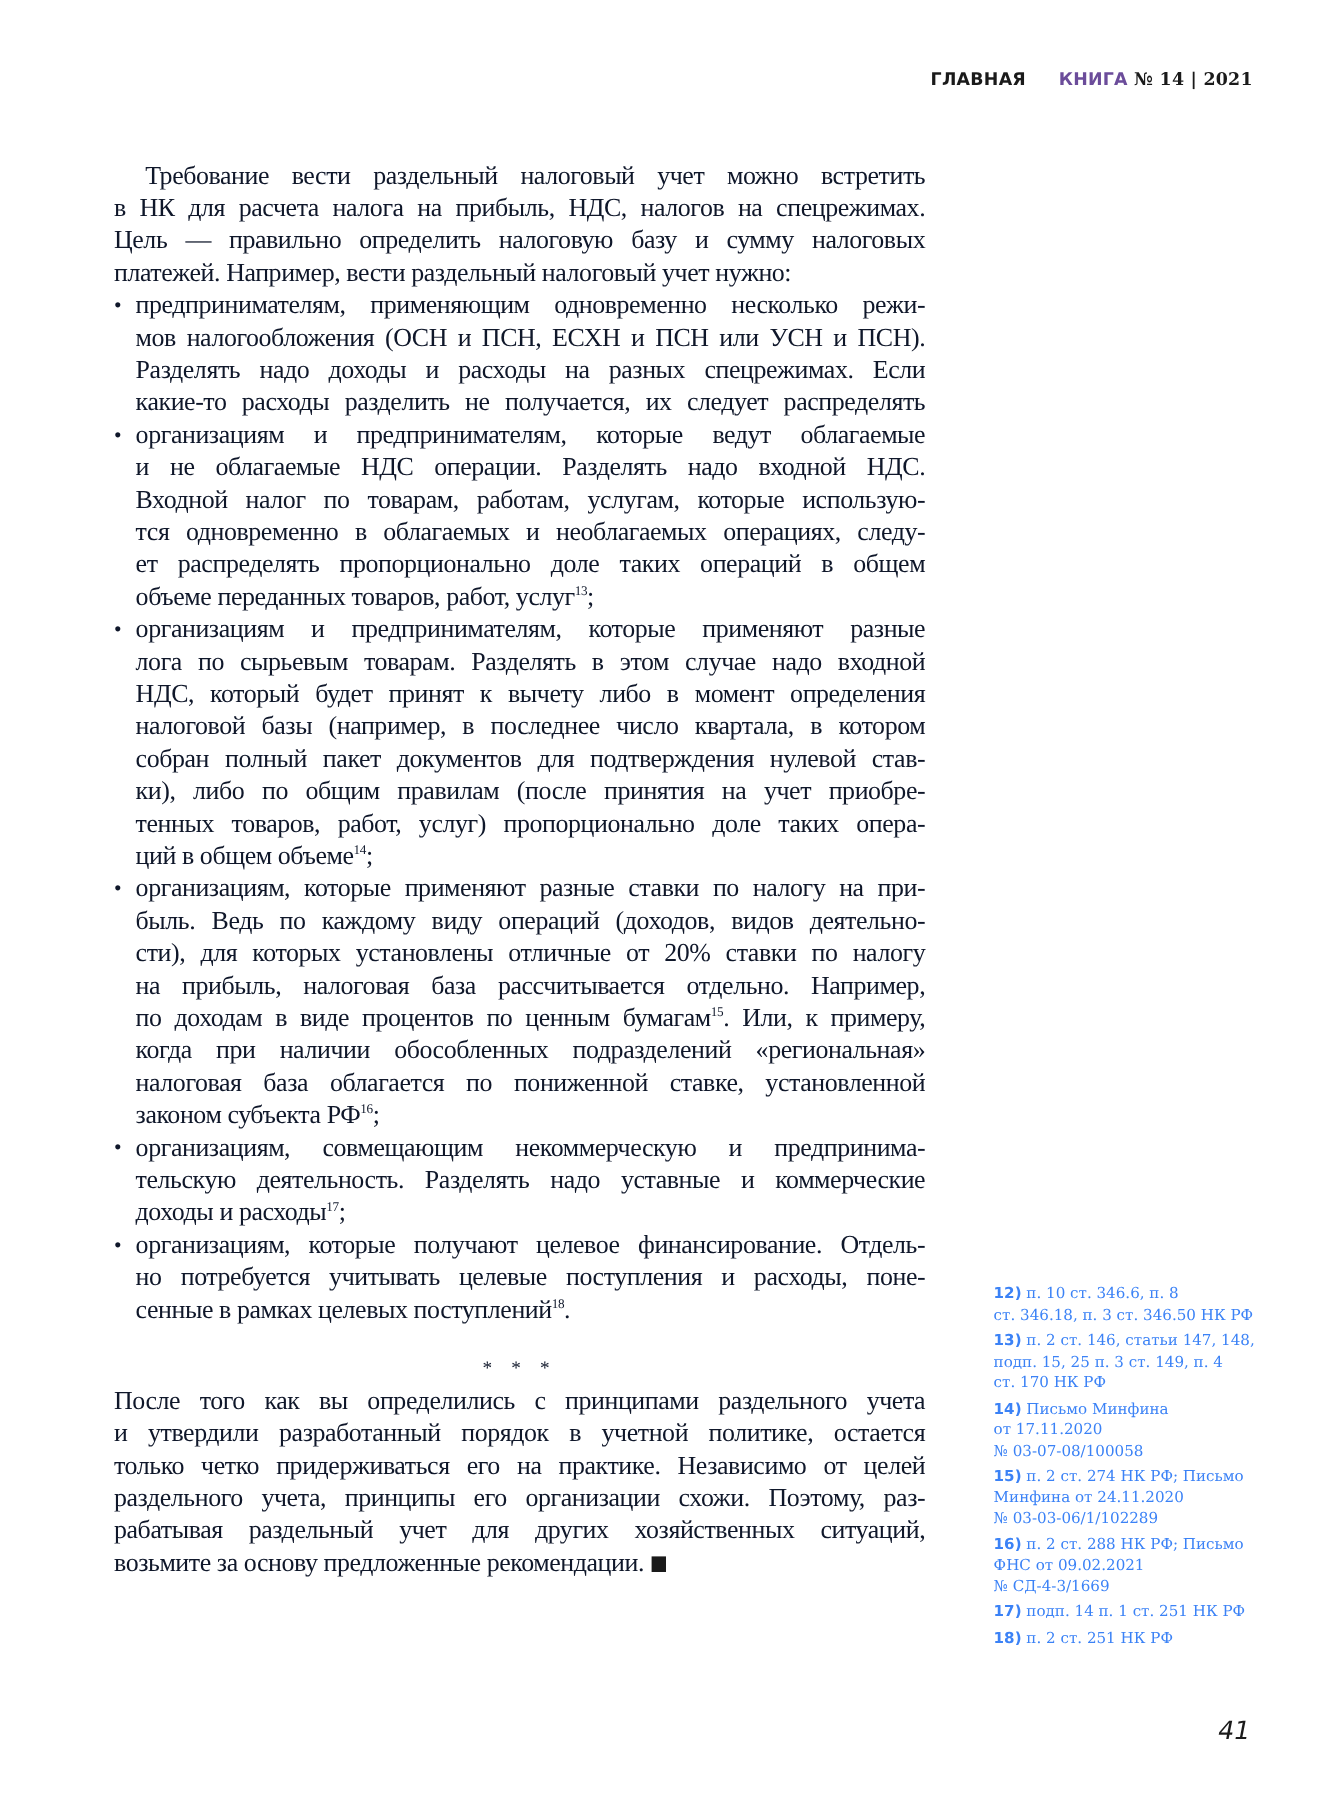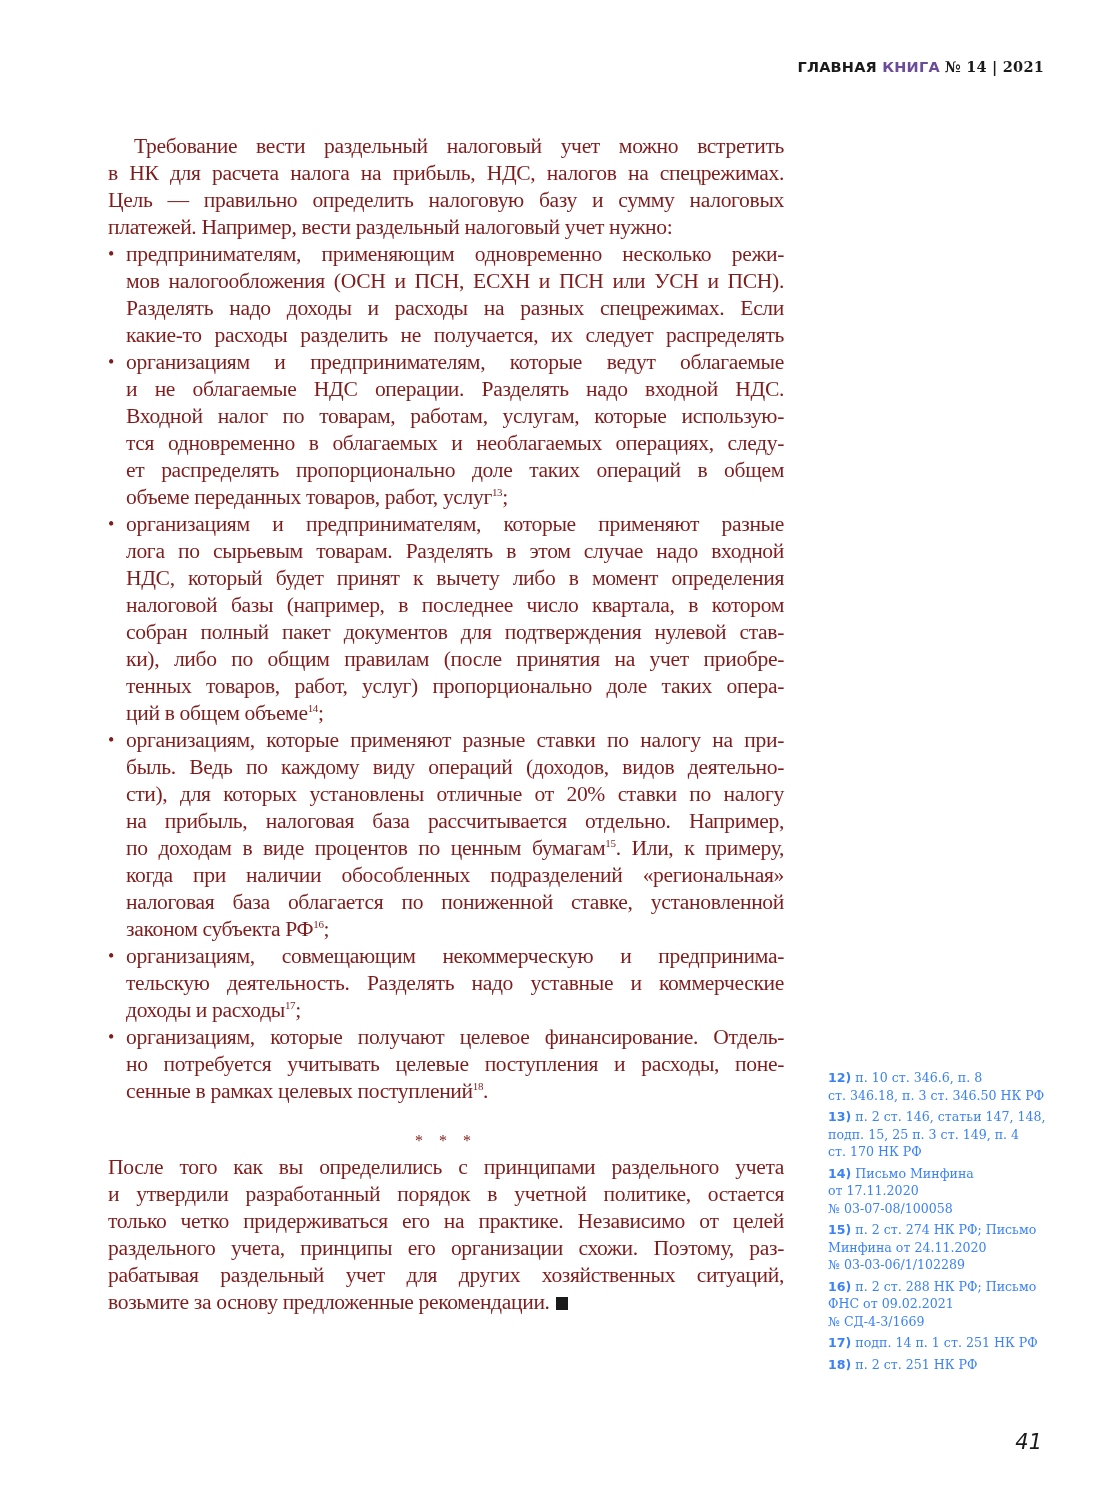--- a/index.html
+++ b/index.html
@@ -2,26 +2,26 @@
 <html><head>
 <meta charset="utf-8">
 <style>
   html, body { margin: 0; padding: 0; background: #ffffff; }
   body { width: 1104px; height: 1500px; position: relative; overflow: hidden; color: #1a1a1a; }
   .header {
     position: absolute; top: 58px; right: 60px;
     font-family: "DejaVu Sans", sans-serif; font-weight: bold; font-size: 14.5px;
     letter-spacing: 0.2px; color: #1a1a1a; white-space: nowrap;
   }
-  .header .mag-accent { color: #6b4c9a; }
+  .header .mag-accent { color: #6b4c9a; margin-left: 22px; }
   .header .issue { font-family: "DejaVu Serif", serif; font-weight: bold; }
   .main {
-    position: absolute; left: 108px; top: 133px; width: 676px;
+    position: absolute; left: 95px; top: 133px; width: 676px;
     font-family: "Liberation Serif", serif; font-size: 21.6px; line-height: 27px;
-    color: #7f1d1d;
+    color: #0f172a;
   }
   .line { display: block; text-align: justify; text-align-last: justify; white-space: nowrap; height: 27px; overflow: visible; letter-spacing: -0.35px; }
   .line.last { text-align-last: left; }
   .indent { padding-left: 26px; }
   .bullet-block { position: relative; padding-left: 18px; }
   .bullet { position: absolute; left: 0; top: 0; font-size: 18px; }
   sup { font-size: 11px; line-height: 0; vertical-align: super; }
   .stars { text-align: center; margin-top: 22px; height: 27px; font-size: 16px; letter-spacing: 6px; }
   .end-mark { display: inline-block; width: 12px; height: 13px; background: #1a1a1a; margin-left: 6px; vertical-align: -1px; }
   .notes {

